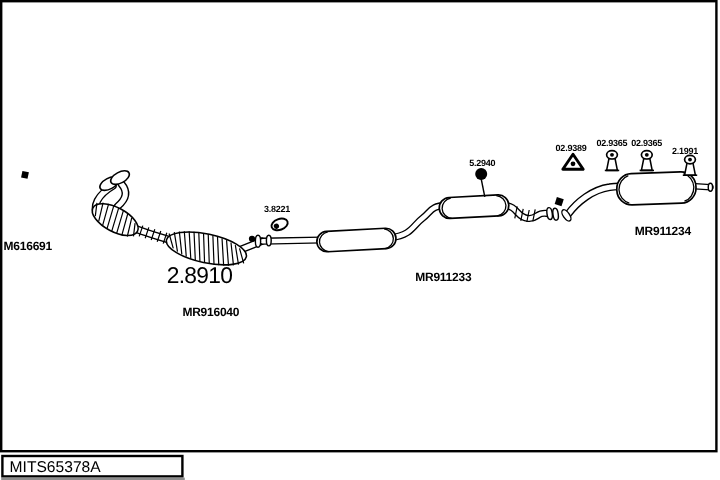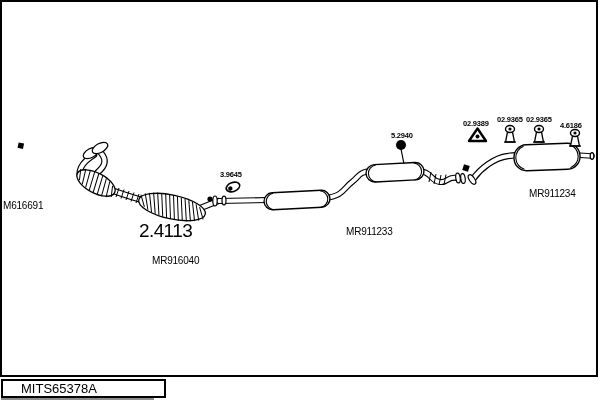--- a/index.html
+++ b/index.html
@@ -2,24 +2,24 @@
 <html><head>
 <meta charset="utf-8">
 <style>
   html,body{margin:0;padding:0;background:#fff;}
   .stage{position:relative;width:600px;height:400px;background:#ffffff;
          font-family:"Liberation Sans",sans-serif;color:#000;overflow:hidden;}
   .sheet-border{position:absolute;left:0;top:0;width:594px;height:373px;
                 border:2px solid #000;background:transparent;}
   svg.art{position:absolute;left:0;top:0;}
   .lbl-big{position:absolute;font-size:19px;letter-spacing:-0.6px;white-space:nowrap;line-height:1;}
-  .lbl-ref{position:absolute;font-size:10px;letter-spacing:-0.2px;white-space:nowrap;line-height:1;}
+  .lbl-ref{position:absolute;font-size:10px;letter-spacing:-0.2px;white-space:nowrap;line-height:1;font-weight:bold;}
   .lbl-sm{position:absolute;font-size:7.5px;font-weight:bold;letter-spacing:-0.2px;white-space:nowrap;line-height:1;}
   .code-box{position:absolute;left:1px;top:379px;width:143px;height:15px;border:2px solid #000;
-            background:#fff;font-size:13px;line-height:15px;padding-left:18px;white-space:nowrap;}
+            background:#fff;font-size:13px;line-height:15px;padding-left:5px;white-space:nowrap;}
   .code-box-shadow{position:absolute;left:1px;top:398px;width:153px;height:2px;background:#8c8c8c;}
 </style>
 </head>
 <body>
 
 <div class="stage">
 
   <div class="sheet-border"></div>
 
   <svg class="art" width="600" height="400" viewBox="0 0 600 400">
@@ -134,33 +134,33 @@
     <g transform="translate(575 133)">
       <path d="M -2.5 3 L -4.5 13 L 4.5 13 L 2.5 3 Z" fill="#fff" stroke="#000" stroke-width="1.3"></path>
       <ellipse cx="0" cy="0" rx="4.5" ry="3.5" fill="#fff" stroke="#000" stroke-width="1.4"></ellipse>
       <circle cx="0" cy="0" r="1.6" fill="#000"></circle>
       <path d="M -6 13 L 6 13" stroke="#000" stroke-width="1.3"></path>
     </g>
   </svg>
 
   <div class="lbl-ref" style="left:3px;top:201px">M616691</div>
 
-  <div class="lbl-sm" style="left:220px;top:171px">3.9645</div>
+  <div class="lbl-sm" style="left:220px;top:171px">3.8221</div>
 
-  <div class="lbl-big" style="left:139px;top:221px">2.4113</div>
+  <div class="lbl-big" style="left:139px;top:221px">2.8910</div>
   <div class="lbl-ref" style="left:152px;top:256px">MR916040</div>
 
   <div class="lbl-ref" style="left:346px;top:227px">MR911233</div>
 
   <div class="lbl-ref" style="left:529px;top:189px">MR911234</div>
 
   <div class="lbl-sm" style="left:391px;top:132px">5.2940</div>
   <div class="lbl-sm" style="left:463px;top:120px">02.9389</div>
   <div class="lbl-sm" style="left:497px;top:116px">02.9365</div>
   <div class="lbl-sm" style="left:526px;top:116px">02.9365</div>
-  <div class="lbl-sm" style="left:560px;top:122px">4.6186</div>
+  <div class="lbl-sm" style="left:560px;top:122px">2.1991</div>
 
   <div class="code-box">
     <span>MITS65378A</span>
   </div>
   <div class="code-box-shadow"></div>
 
 </div>
 
 </body></html>

